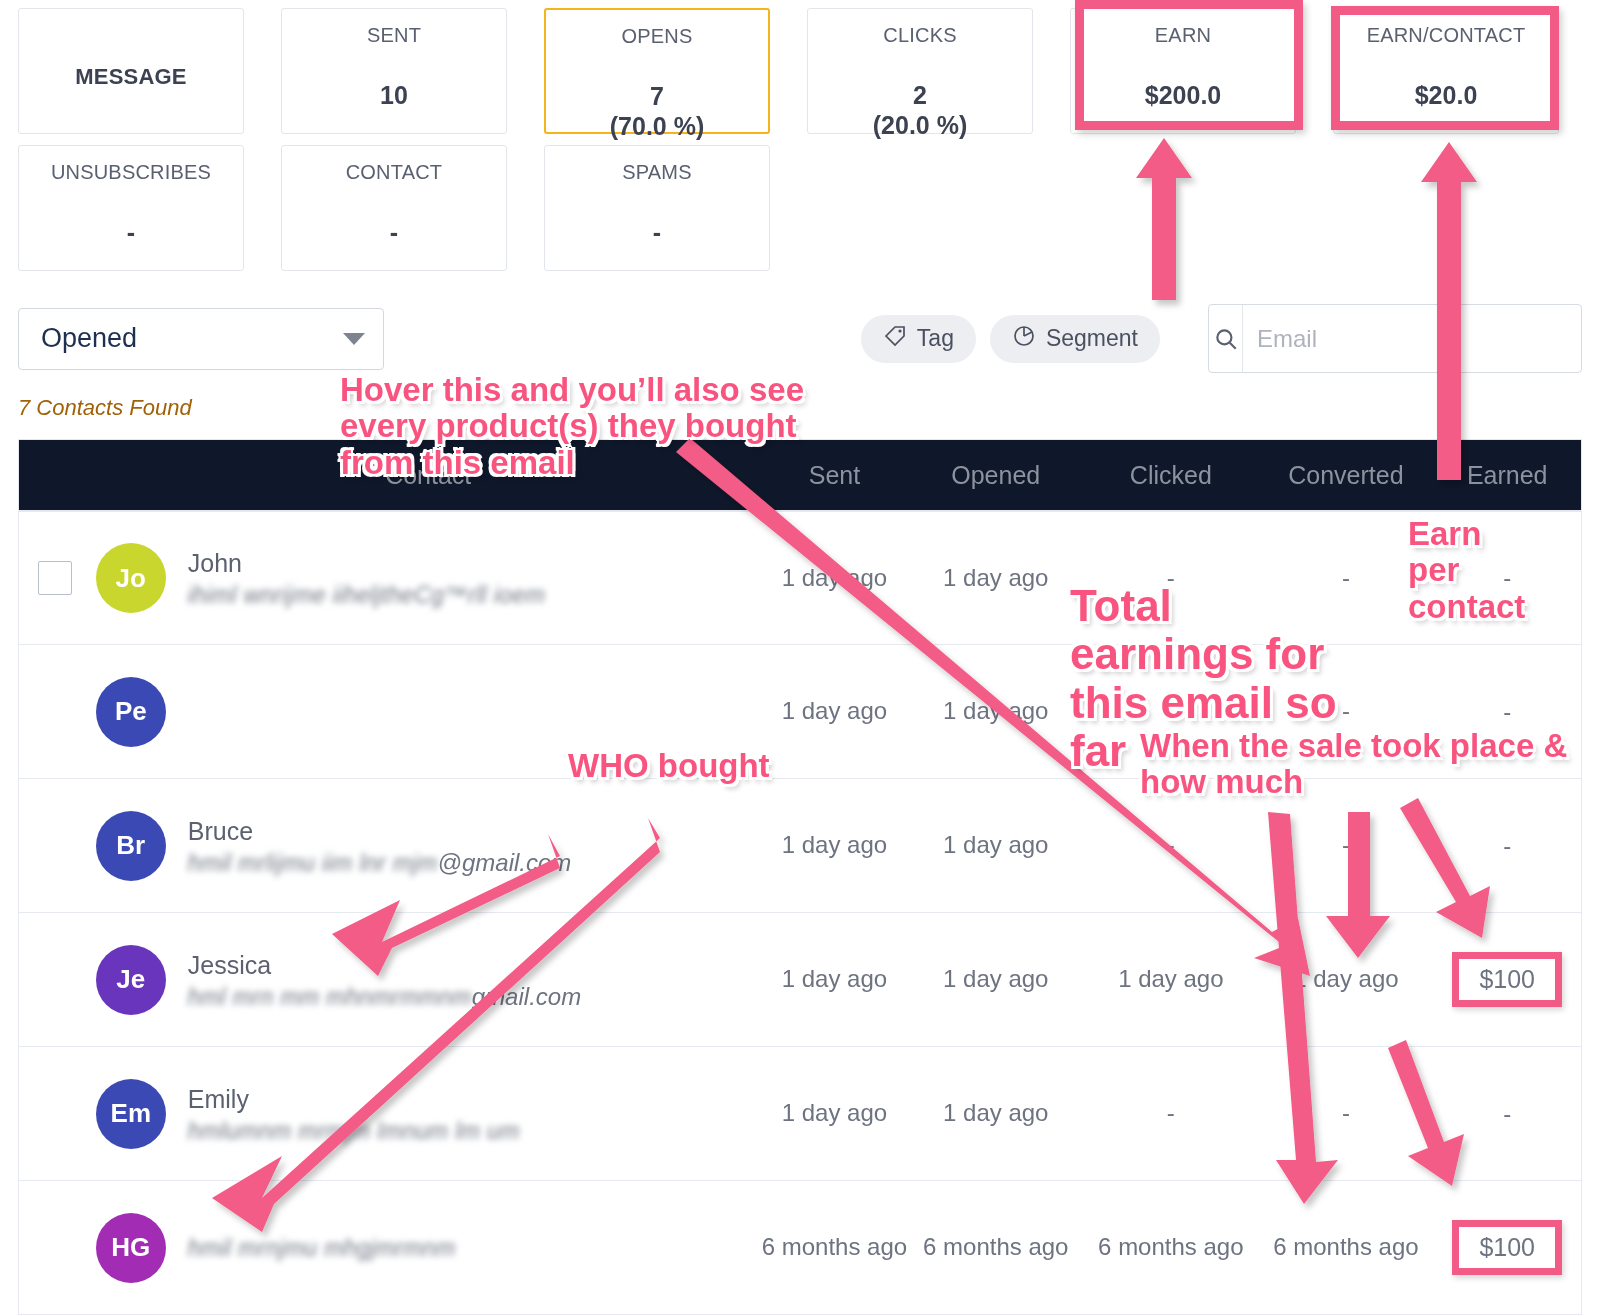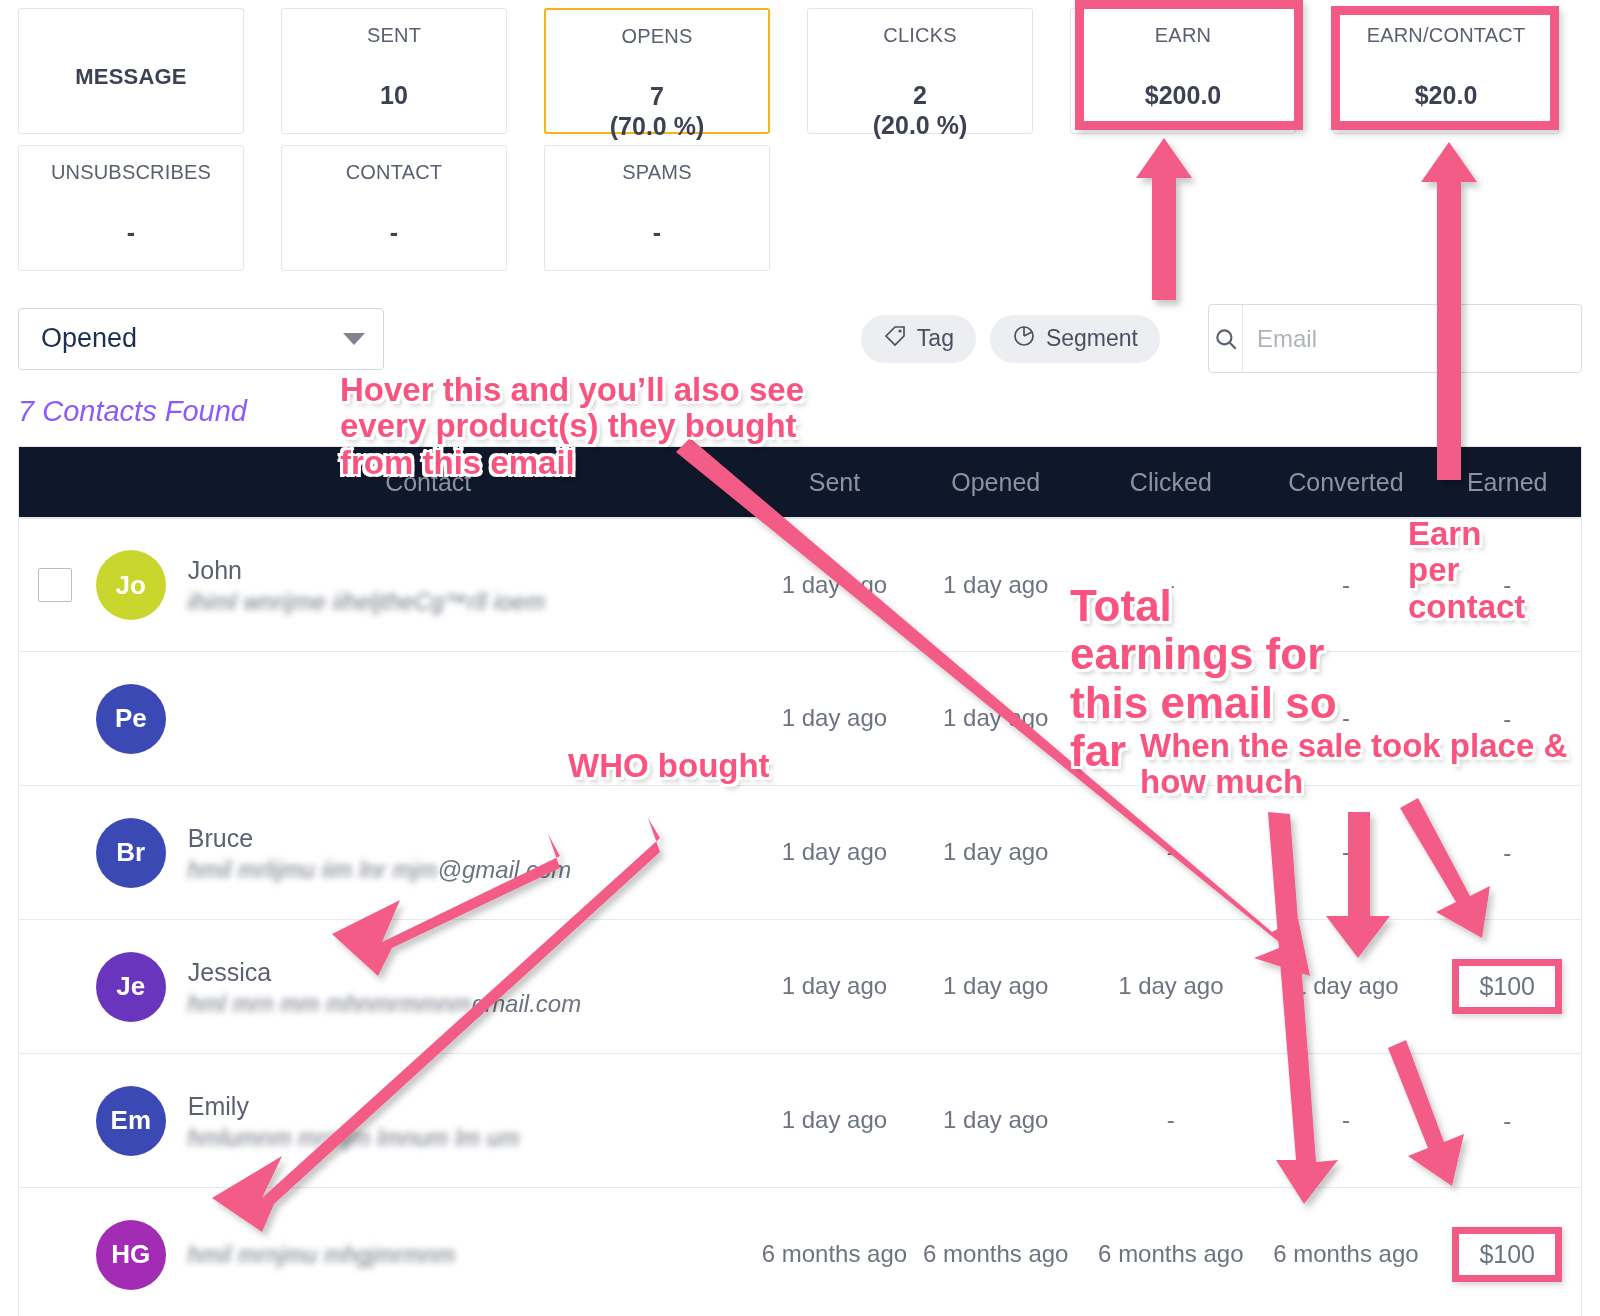--- a/index.html
+++ b/index.html
@@ -65,21 +65,21 @@
     width:374px; height:69px; border:1px solid #d7dbe2; border-radius:4px;
     display:flex; align-items:stretch; background:#fff; margin-left:34px;
   }
   .search-ico { width:62px; display:flex; align-items:center; justify-content:center; border-right:1px solid #e3e6eb; }
   .search-box input {
     flex:1; border:0; outline:0; font-size:24px; color:#4a5060;
     padding:0 14px; font-family:"Liberation Sans", sans-serif; background:transparent;
   }
   .search-box input::placeholder { color:#aeb3bd; }
 
-  .found { padding:0 18px; margin-top:22px; font-size:29px; font-style:italic; color:#8b5cf6; }
+  .found { padding:0 18px; margin-top:22px; font-size:22px; font-style:italic; color:#a16207; }
 
   
   .table { margin:18px 18px 0 18px; }
   .thead {
     background:#0f172a; border:1px solid #e4e7ee;
     height:72px; display:flex; align-items:center;
   }
   .tr {
     background:#fff; border:1px solid #e6e9f0; border-top:none;
     height:134px; display:flex; align-items:center;

